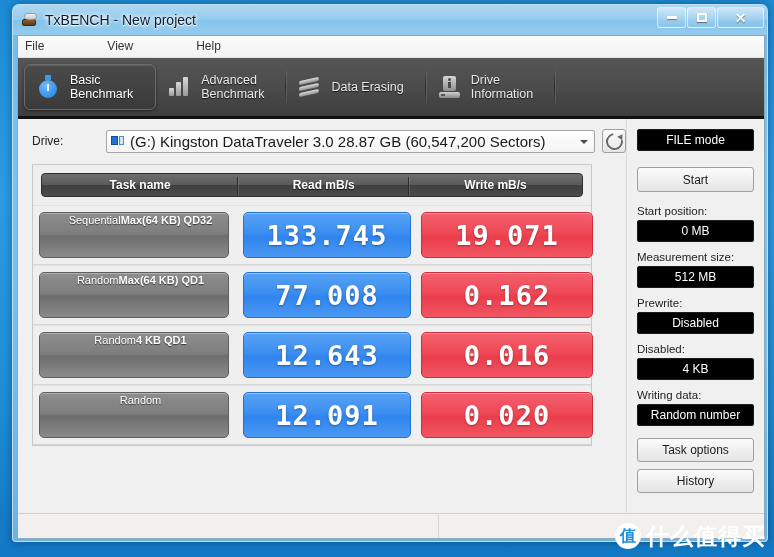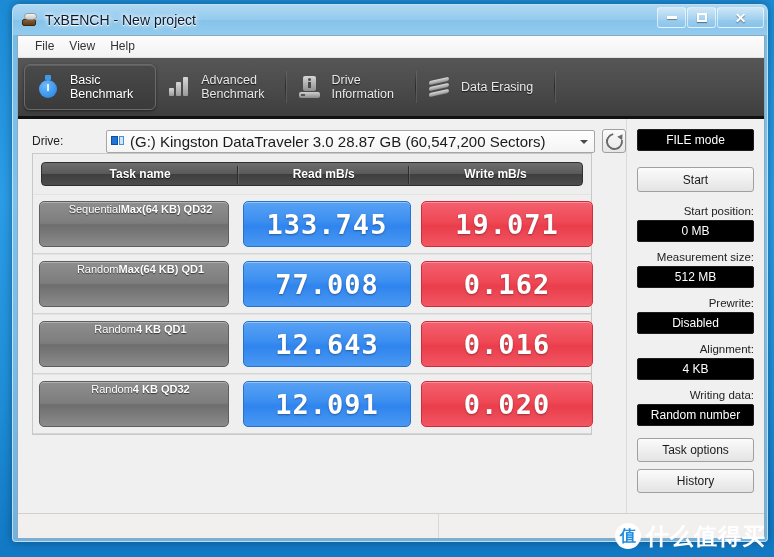--- a/index.html
+++ b/index.html
@@ -113,23 +113,24 @@
     display: flex;
     flex-direction: column;
   }
 
   
   #menubar {
     height: 21px;
     background: linear-gradient(180deg,#fdfdfd,#f2f2f2);
     display: flex;
     align-items: center;
-    padding-left: 11px;
+    padding-left: 1px;
     border-bottom: 1px solid #e2e2e2;
     flex: 0 0 auto;
+    gap: 48px;
   }
   .menu-item {
     font-size: 12px;
     color: #333;
     padding: 2px 9px 3px 6px;
     cursor: default;
   }
 
   
   #tabstrip {
@@ -255,20 +256,21 @@
     border-left: 1px solid #dcdcdc;
     display: flex;
     flex-direction: column;
   }
 
   
   #drive-row {
     display: flex;
     align-items: center;
     height: 24px;
+    margin-bottom: 11px;
   }
   #drive-label {
     font-size: 12px; color: #222;
     width: 74px;
     flex: 0 0 auto;
   }
   #drive-select {
     flex: 1 1 auto;
     height: 23px;
     background: linear-gradient(180deg,#fefefe,#f4f4f4);
@@ -435,21 +437,20 @@
     border-radius: 3px;
     display:flex; align-items:center; justify-content:center;
     color:#1a1a1a; font-size: 12px;
     box-sizing: border-box;
   }
   .field-label {
     font-size: 11.5px;
     color: #222;
     margin-bottom: 3px;
     margin-top: 7px;
-    text-align: right;
   }
   #mode-field { margin-bottom: 16px; }
   #start-btn { margin-bottom: 6px; height: 25px; }
   #taskopt-btn { margin-top: 10px; margin-bottom: 7px; }
 
   
   #statusbar {
     height: 24px;
     background: #f2f0ef;
     border-top: 1px solid #d0d0d0;
@@ -546,39 +547,39 @@
           <span class="b1"></span>
             <span class="b2"></span>
             <span class="b3"></span>
         </div>
         <div class="tab-label">Advanced
 Benchmark</div>
         <div class="tab-sep"></div>
       </div>
 
       <div class="tab">
+        <div class="tab-icon ico-erase">
+          <span class="z1"></span>
+            <span class="z2"></span>
+            <span class="z3"></span>
+        </div>
+        <div class="tab-label">Data Erasing</div>
+        <div class="tab-sep"></div>
+      </div>
+
+      <div class="tab">
         <div class="tab-icon ico-drive">
           <div class="unit"></div>
             <div class="i-dot"></div>
             <div class="i-bar"></div>
           <div class="base"></div>
             <div class="led"></div>
         </div>
         <div class="tab-label">Drive
 Information</div>
-        <div class="tab-sep"></div>
-      </div>
-
-      <div class="tab">
-        <div class="tab-icon ico-erase">
-          <span class="z1"></span>
-            <span class="z2"></span>
-            <span class="z3"></span>
-        </div>
-        <div class="tab-label">Data Erasing</div>
         <div class="tab-sep"></div>
       </div>
 
     </div>
 
     <div id="body">
 
       <div id="left-pane">
 
         <div id="drive-row">
@@ -627,21 +628,20 @@
               <span class="l1">Random</span>
               <span class="l2">4 KB QD1</span>
             </div>
             <div class="cell-read">12.643</div>
             <div class="cell-write">0.016</div>
           </div>
 
           <div class="row">
             <div class="cell-task">
               <span class="l1">Random</span>
-              <span class="l2">4 KB QD32</span>
             </div>
             <div class="cell-read">12.091</div>
             <div class="cell-write">0.020</div>
           </div>
 
         </div>
       </div>
 
       <div id="right-pane">
 
@@ -651,21 +651,21 @@
 
         <div class="field-label">Start position:</div>
         <div class="dark-field">0 MB</div>
 
         <div class="field-label">Measurement size:</div>
         <div class="dark-field">512 MB</div>
 
         <div class="field-label">Prewrite:</div>
         <div class="dark-field">Disabled</div>
 
-        <div class="field-label">Alignment:</div>
+        <div class="field-label">Disabled:</div>
         <div class="dark-field">4 KB</div>
 
         <div class="field-label">Writing data:</div>
         <div class="dark-field">Random number</div>
 
         <div class="gray-btn" id="taskopt-btn">Task options</div>
         <div class="gray-btn" id="history-btn">History</div>
 
       </div>
 

